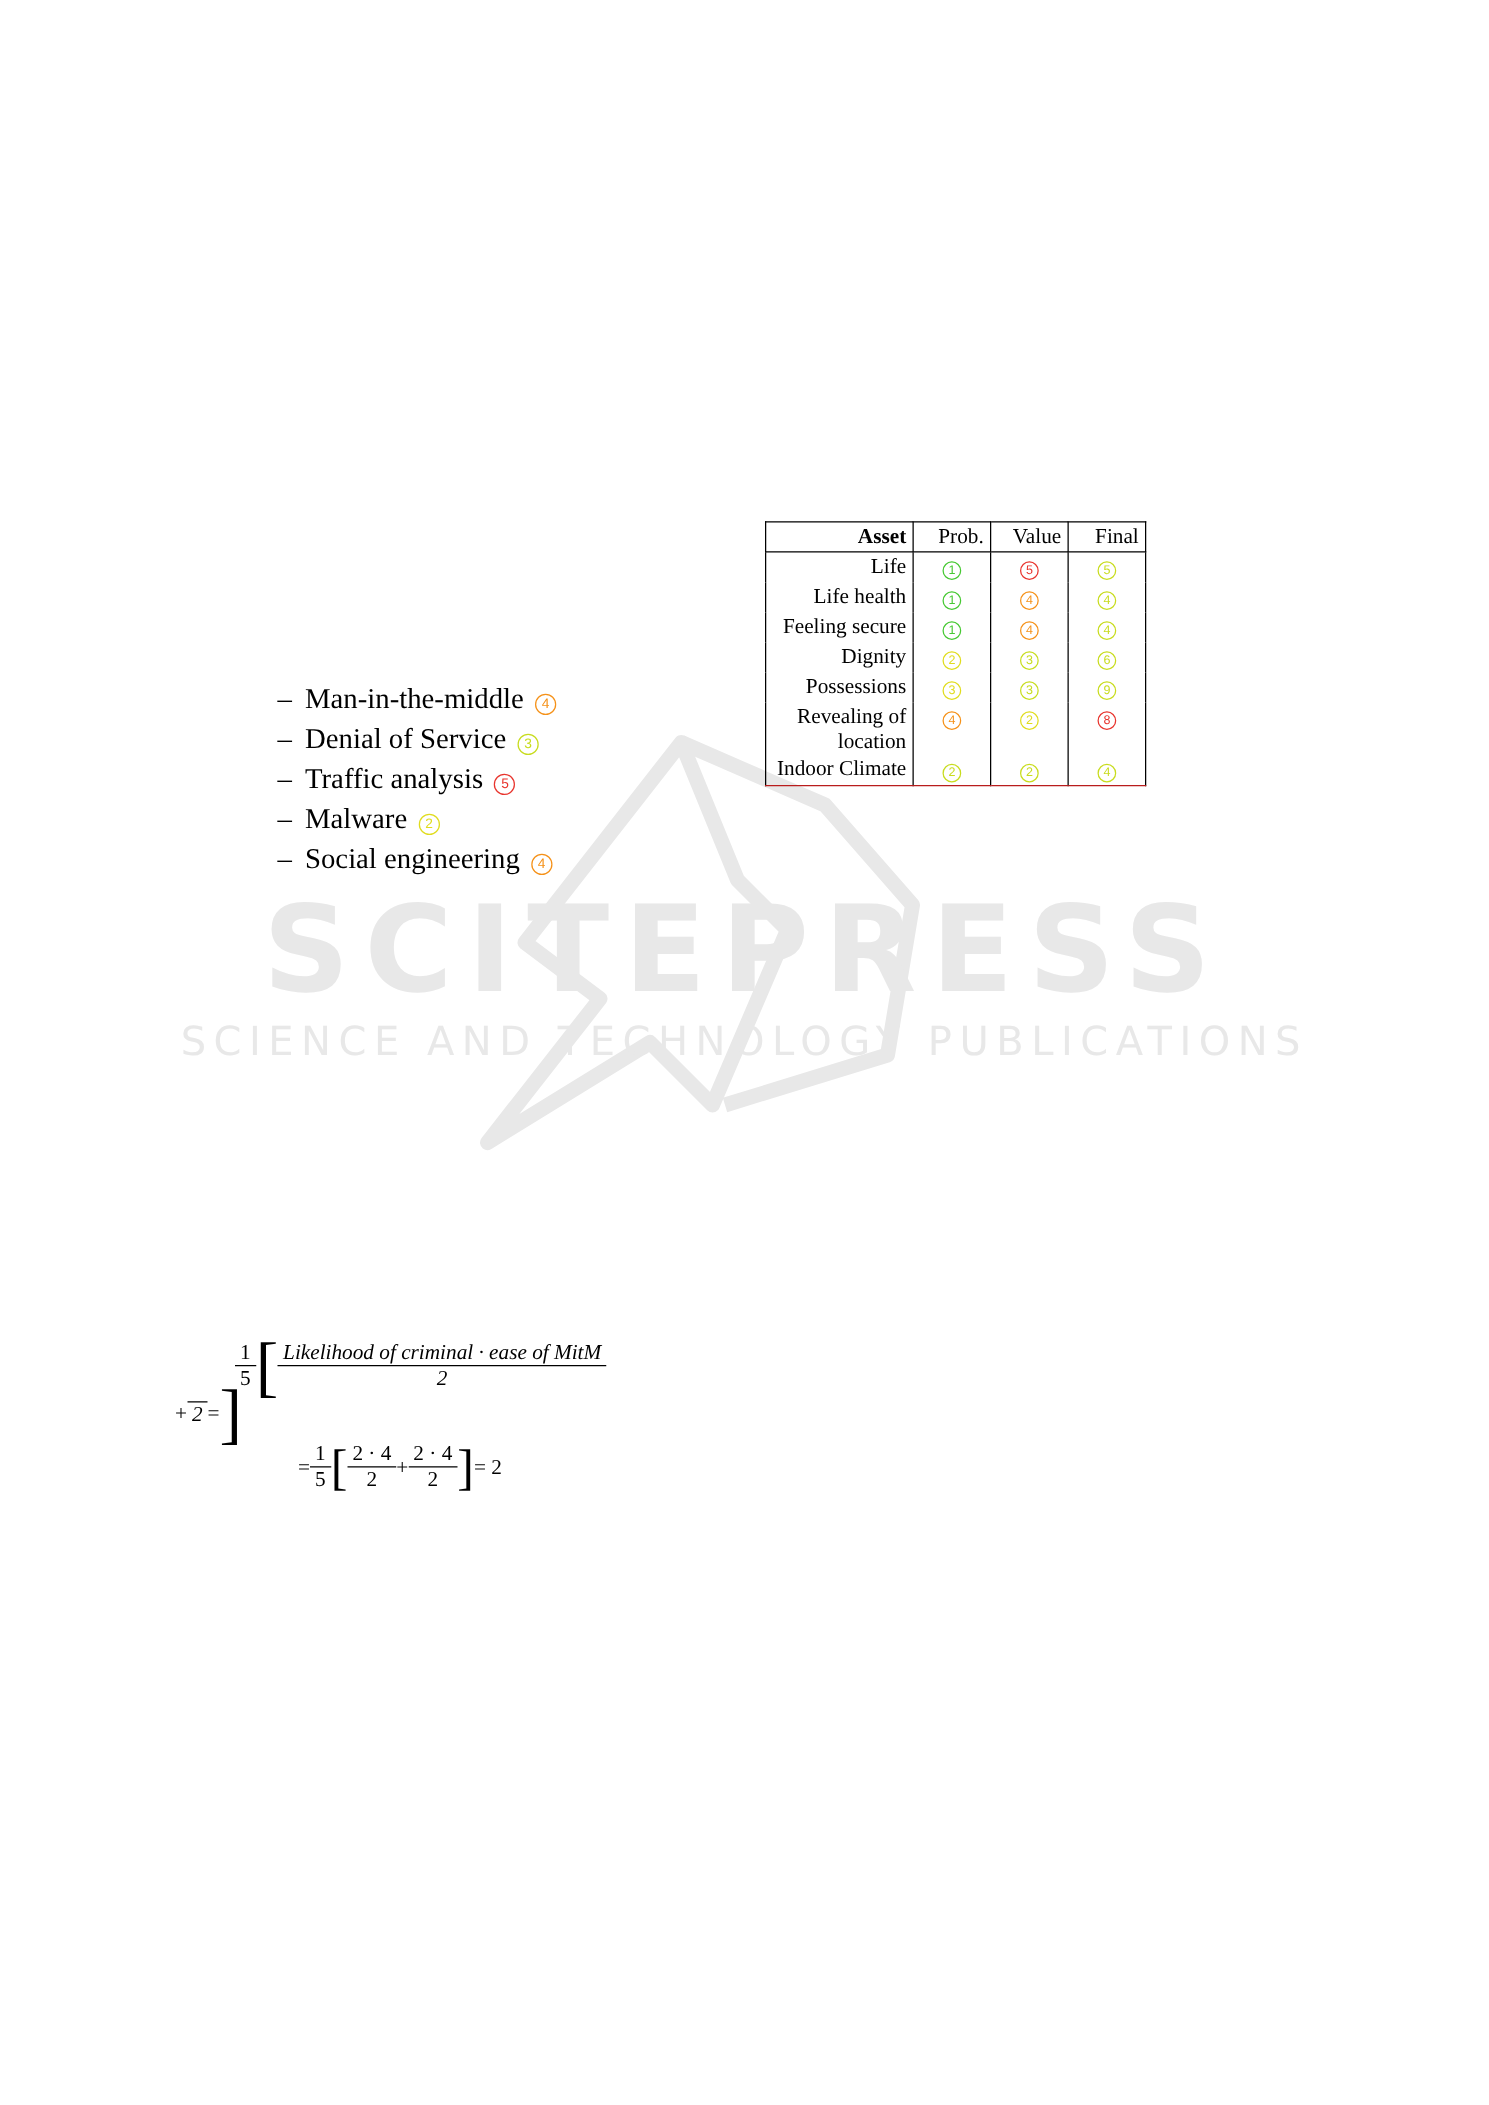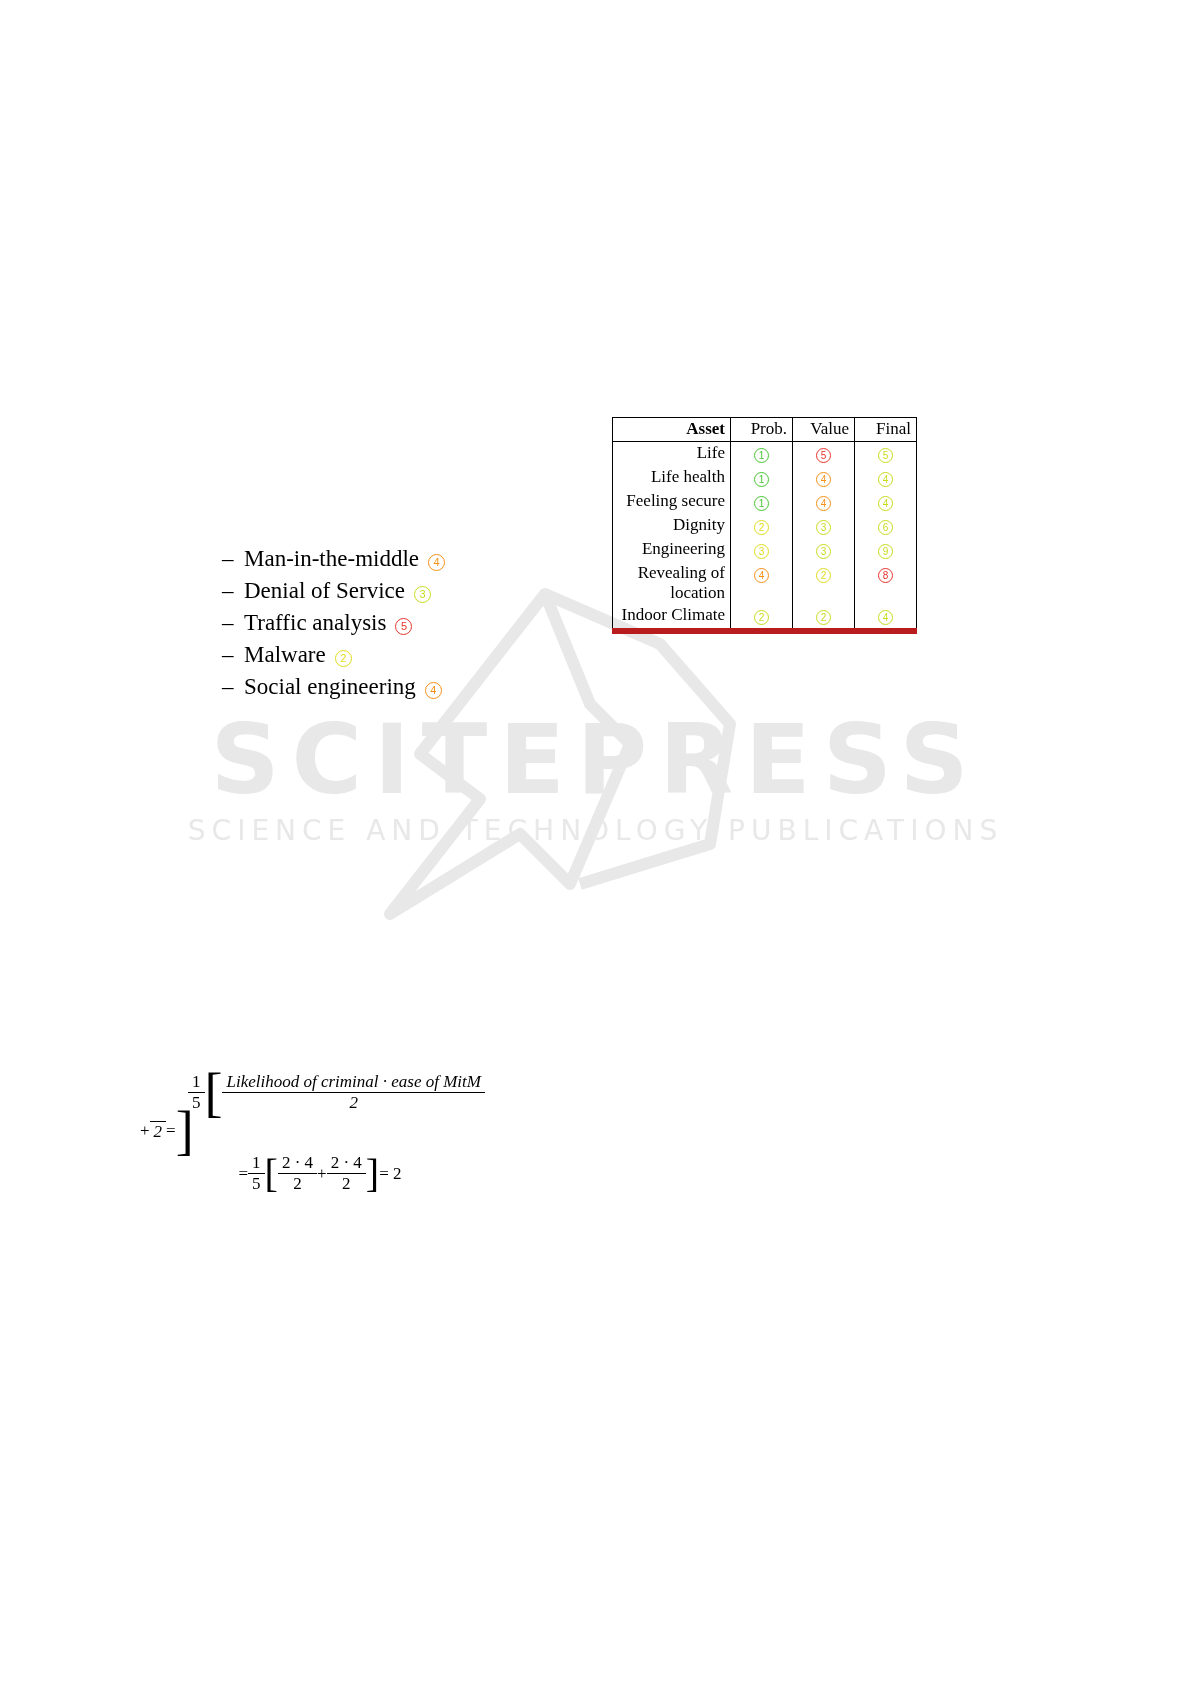--- a/index.html
+++ b/index.html
@@ -38,21 +38,21 @@
     letter-spacing: 12px;
     color: #e8e8e8;
   }
   #watermark .wm-sub {
     position: absolute;
     left: 0;
     top: 130px;
     width: 1191px;
     text-align: center;
     font-family: "DejaVu Sans", sans-serif;
-    font-size: 28px;
+    font-size: 32px;
     font-weight: normal;
     letter-spacing: 6px;
     color: #e8e8e8;
   }
   #watermark svg {
     position: absolute;
     left: 330px;
     top: -100px;
   }
 
@@ -120,21 +120,21 @@
     vertical-align: top;
     text-align: right;
     font-weight: normal;
   }
   #risk-table thead th {
     border-top: 1px solid #000;
     border-bottom: 1px solid #000;
     padding-bottom: 2px;
   }
   #risk-table thead th.asset-h { font-weight: bold; }
-  #risk-table tbody tr:last-child td { border-bottom: 6px solid #b91c1c; }
+  #risk-table tbody tr:last-child td { border-bottom: 1px solid #b91c1c; }
   #risk-table td.num { text-align: center; padding-top: 3px; }
   #risk-table td.asset { line-height: 20px; }
   #risk-table col.c-asset { width: 118px; }
   #risk-table col.c-prob  { width: 62px; }
   #risk-table col.c-value { width: 62px; }
   #risk-table col.c-final { width: 62px; }
 
   
   #formula {
     position: absolute;
@@ -255,21 +255,21 @@
       <td class="num"><span class="circ sm c-orange">4</span></td>
       <td class="num"><span class="circ sm c-ylgr">4</span></td>
     </tr>
     <tr>
       <td class="asset">Dignity</td>
       <td class="num"><span class="circ sm c-yellow">2</span></td>
       <td class="num"><span class="circ sm c-ylgr">3</span></td>
       <td class="num"><span class="circ sm c-ylgr">6</span></td>
     </tr>
     <tr>
-      <td class="asset">Engineering</td>
+      <td class="asset">Possessions</td>
       <td class="num"><span class="circ sm c-yellow">3</span></td>
       <td class="num"><span class="circ sm c-ylgr">3</span></td>
       <td class="num"><span class="circ sm c-ylgr">9</span></td>
     </tr>
     <tr>
       <td class="asset">Revealing of location</td>
       <td class="num"><span class="circ sm c-orange">4</span></td>
       <td class="num"><span class="circ sm c-yellow">2</span></td>
       <td class="num"><span class="circ sm c-red">8</span></td>
     </tr>

